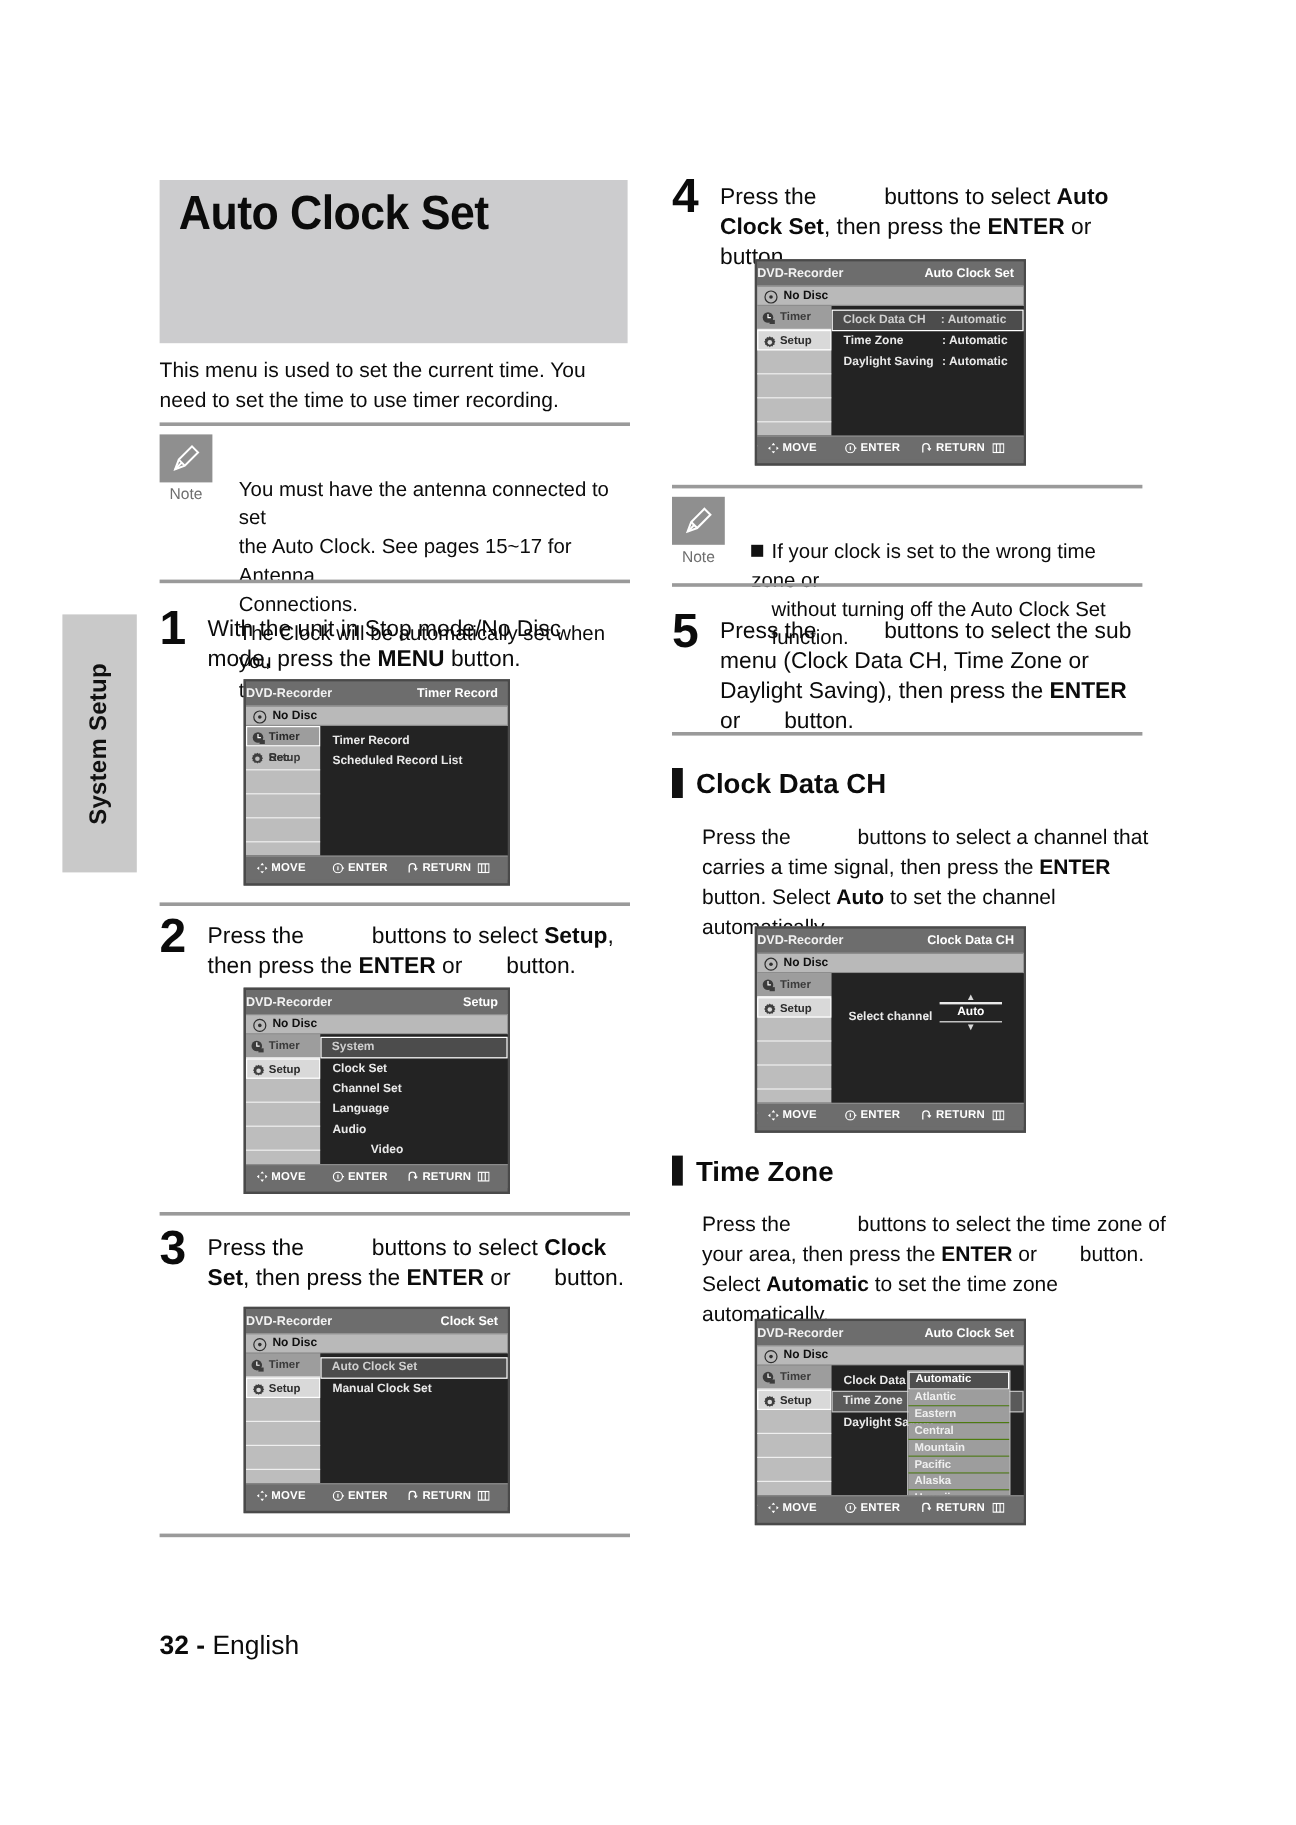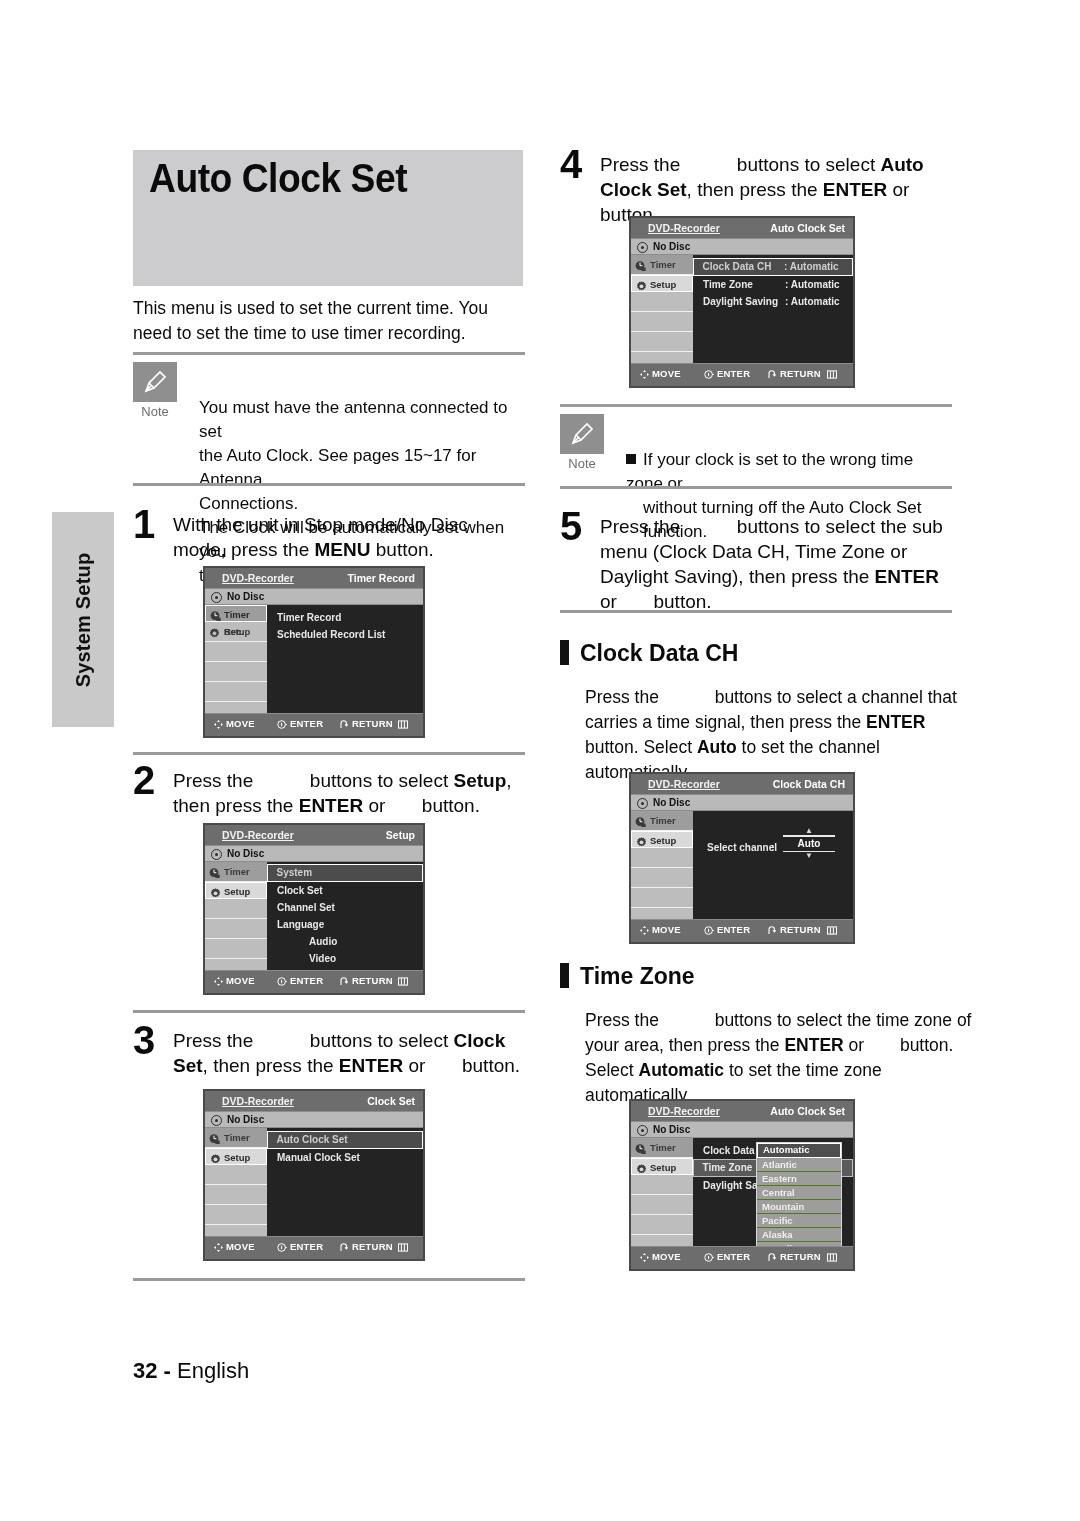--- a/index.html
+++ b/index.html
@@ -92,21 +92,21 @@
   .osd{
     position:absolute;background:#6d6d6d;
     border:2px solid #4a4a4a;
     font-family:"Liberation Sans", sans-serif;
     color:#ffffff;
   }
   .osd-title{
     position:relative;height:20px;line-height:20px;
     background:#6d6d6d;
   }
-  .osd-title .l{position:absolute;left:17px;font-size:10.5px;font-weight:bold;color:#f2f2f2;text-decoration:underline;}
+  .osd-title .l{position:absolute;left:0;font-size:10.5px;font-weight:bold;color:#f2f2f2;}
   .osd-title .r{position:absolute;right:8px;font-size:10.5px;font-weight:bold;color:#ffffff;}
   .osd-disc{
     position:relative;height:15px;line-height:15px;background:#b9b9b9;
     border-top:1px solid #8d8d8d;border-bottom:1px solid #8d8d8d;
   }
   .osd-disc .t{position:absolute;left:22px;font-size:10px;font-weight:bold;color:#101010;}
   .disc-ico{
     position:absolute;left:6px;top:3px;width:9px;height:9px;border-radius:50%;
     border:1.3px solid #2d2d2d;
   }
@@ -349,21 +349,21 @@
           </div>
         <div class="menu-row" style="top:2px;">
             <span class="ml">Clock Set</span>
           </div>
         <div class="menu-row" style="top:2px;">
             <span class="ml">Channel Set</span>
           </div>
         <div class="menu-row" style="top:2px;">
             <span class="ml">Language</span>
           </div>
-        <div class="menu-row" style="top:2px;margin-left:32px;">
+        <div class="menu-row" style="top:2px;">
             <span class="ml">Audio</span>
           </div>
         <div class="menu-row" style="top:2px;margin-left:32px;">
             <span class="ml">Video</span>
           </div>
         <div class="menu-row" style="top:2px;">
             <span class="ml">Parental Control</span>
             <span class="ml" style="left:86px;">🔒</span>
           </div>
       </div>

